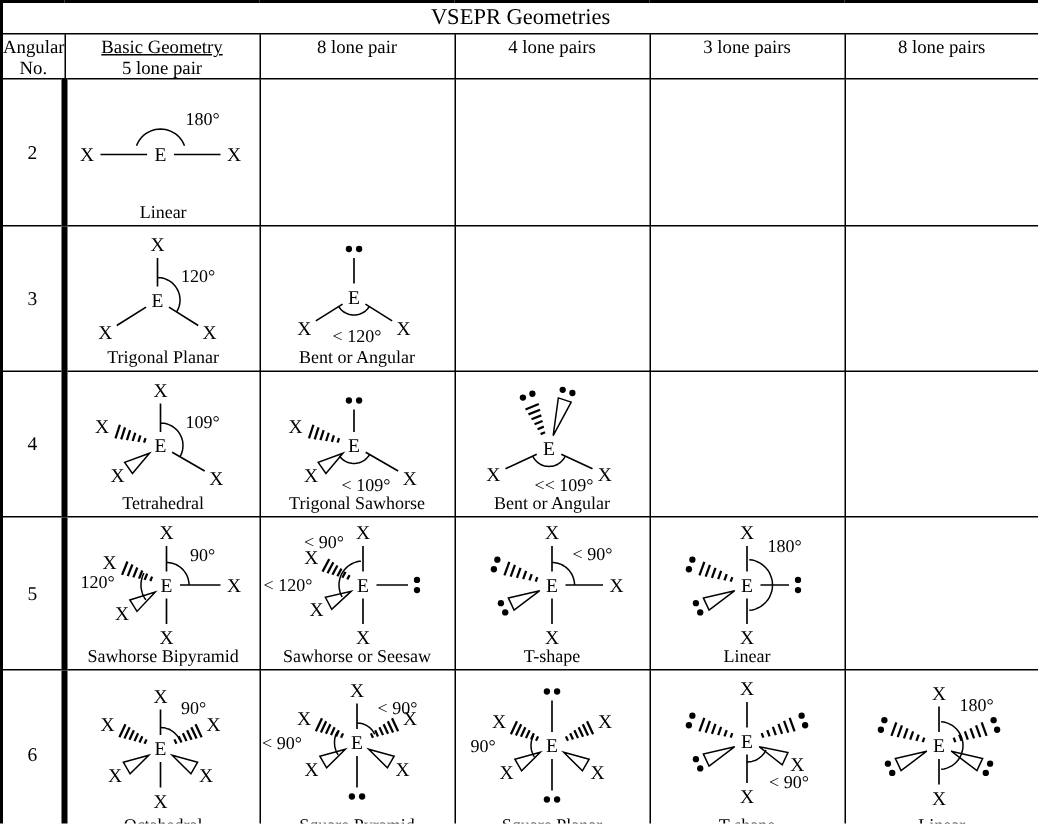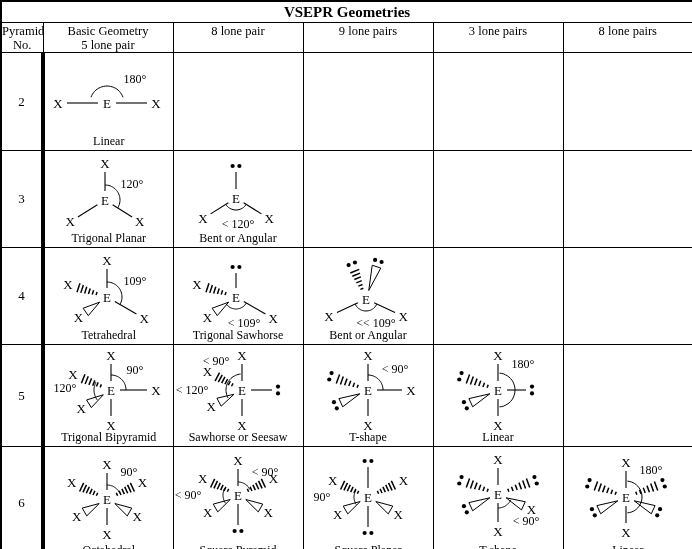--- a/index.html
+++ b/index.html
@@ -1,21 +1,21 @@
 <!DOCTYPE html>
 <html><head>
 <meta charset="utf-8">
 <style>
   html,body{margin:0;padding:0;background:#fff;}
   body{width:692px;height:549px;font-family:"Liberation Serif",serif;color:#000;}
   table{border-collapse:collapse;width:692px;height:549px;table-layout:fixed;border:2px solid #000;}
   td,th{border:1px solid #000;padding:0;}
-  .title-row th{font-size:15px;font-weight:bold;text-align:center;height:20px;}
+  .title-row th{font-size:15px;font-weight:normal;text-align:center;height:20px;}
   .hdr th{font-weight:normal;font-size:12.5px;line-height:1.12;vertical-align:top;text-align:center;height:22px;padding-top:1px;}
-  .u{}
+  .u{text-decoration:underline;}
   .steric{text-align:center;font-size:13px;vertical-align:middle;}
   .gcell{vertical-align:bottom;text-align:center;overflow:hidden;}
   .thick{border-left:4px solid #000;}
   .cap{font-weight:normal;font-size:12px;padding-bottom:3px;line-height:1;}
   .dg svg{display:block;margin:0 auto;overflow:visible;}
   svg .atom{font-family:"Liberation Serif",serif;font-size:13px;fill:#000;}
   svg .anglelabel{font-family:"Liberation Serif",serif;font-size:12px;fill:#000;}
   svg .bond{stroke:#000;stroke-width:1.1;}
   svg .hashln{stroke:#000;stroke-width:1.5;}
   svg .wedge{fill:#fff;stroke:#000;stroke-width:1;}
@@ -33,29 +33,29 @@
     <col style="width:130px">
       <col style="width:130px">
       <col style="width:130px">
   </colgroup>
   <tbody>
       <tr class="title-row">
     <th colspan="6">VSEPR Geometries</th>
   </tr>
   <tr class="hdr">
     <th>
-      <div>Pyramid</div>
+      <div>Angular</div>
       <div>No.</div>
     </th>
     <th>
       <div class="u">Basic Geometry</div>
       <div>5 lone pair</div>
     </th>
     <th>8 lone pair</th>
-    <th>9 lone pairs</th>
+    <th>4 lone pairs</th>
     <th>3 lone pairs</th>
     <th>8 lone pairs</th>
   </tr>
 
   <tr style="height:98px">
     <td class="steric">2</td>
     <td class="gcell thick">
       <div class="dg">
             <svg width="130" height="78" viewBox="0 0 130 78">
               <text x="62" y="46" text-anchor="middle" dominant-baseline="central" class="atom">E</text>
@@ -213,21 +213,21 @@
               <line x1="36.3863727146" y1="36.21228469944322" x2="39.98259601139276" y2="27.31131969560205" class="hashln"></line>
               <text x="27.98546196276172" y="27.6411296699476" text-anchor="middle" dominant-baseline="central" class="atom">X</text>
               <path d="M 58.367567134592164 47.769273378098845 L 46.33538618898235 60.594117302767245 L 41.5661128108835 52.96168443735941 Z" class="wedge"></path>
               <text x="36.31831663452509" y="61.547174248162165" text-anchor="middle" dominant-baseline="central" class="atom">X</text>
               <path d="M81.0 43.0 L81.0 42.0 L80.9 41.0 L80.7 40.1 L80.5 39.1 L80.2 38.2 L79.9 37.3 L79.5 36.4 L79.0 35.5 L78.5 34.7 L77.9 33.9 L77.3 33.1 L76.6 32.4 L75.9 31.7 L75.1 31.1 L74.3 30.5 L73.5 30.0 L72.6 29.5 L71.7 29.1 L70.8 28.8 L69.9 28.5 L68.9 28.3 L68.0 28.1 L67.0 28.0 L66.0 28.0 " class="arcline"></path>
               <text x="90" y="23" text-anchor="middle" dominant-baseline="central" class="anglelabel">90°</text>
               <path d="M51.0 35.0 L50.6 35.7 L50.3 36.4 L50.0 37.2 L49.8 37.9 L49.6 38.7 L49.4 39.5 L49.2 40.2 L49.1 41.0 L49.0 41.8 L49.0 42.6 L49.0 43.4 L49.0 44.2 L49.1 45.0 L49.2 45.8 L49.4 46.5 L49.6 47.3 L49.8 48.1 L50.0 48.8 L50.3 49.6 L50.6 50.3 L51.0 51.0 L51.4 51.7 L51.8 52.3 L52.2 53.0 " class="arcline"></path>
               <text x="20" y="41" text-anchor="middle" dominant-baseline="central" class="anglelabel">120°</text>
             </svg>
           </div>
-      <div class="cap">Trigonal Bipyramid</div>
+      <div class="cap">Sawhorse Bipyramid</div>
     </td>
     <td class="gcell">
       <div class="dg">
             <svg width="130" height="84" viewBox="0 0 130 84">
               <text x="68" y="43" text-anchor="middle" dominant-baseline="central" class="atom">E</text>
               <line x1="68" y1="34" x2="68" y2="17" class="bond"></line>
               <text x="68" y="8" text-anchor="middle" dominant-baseline="central" class="atom">X</text>
               <line x1="68" y1="52" x2="68" y2="69" class="bond"></line>
               <text x="68" y="78" text-anchor="middle" dominant-baseline="central" class="atom">X</text>
               <line x1="77" y1="43" x2="98" y2="43" class="bond"></line>

